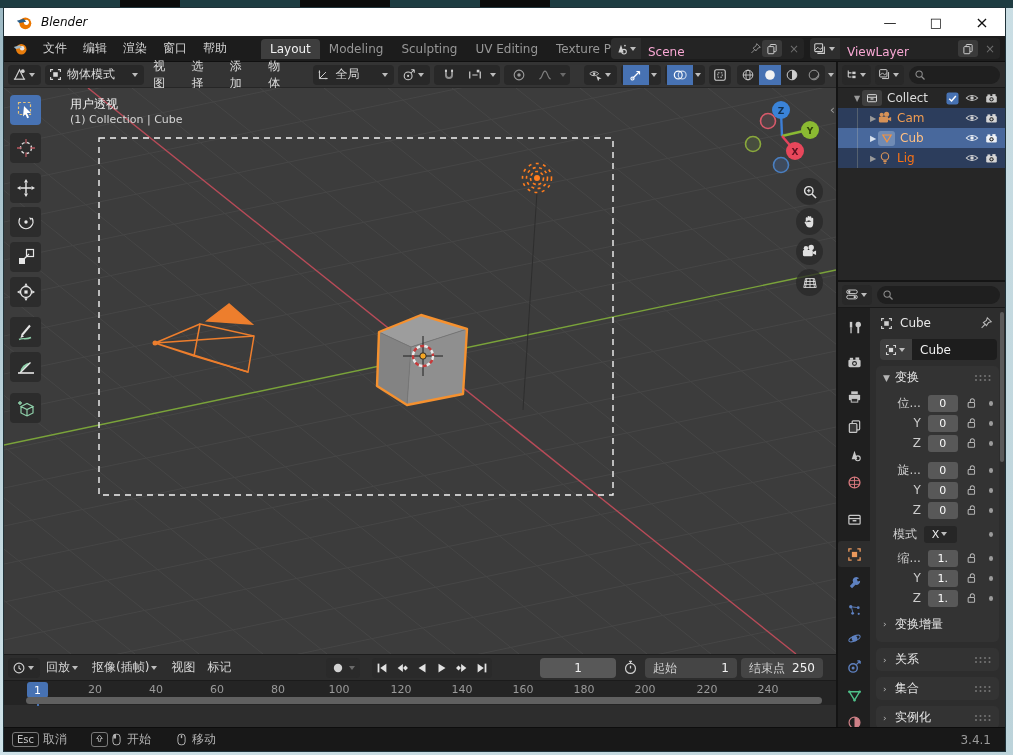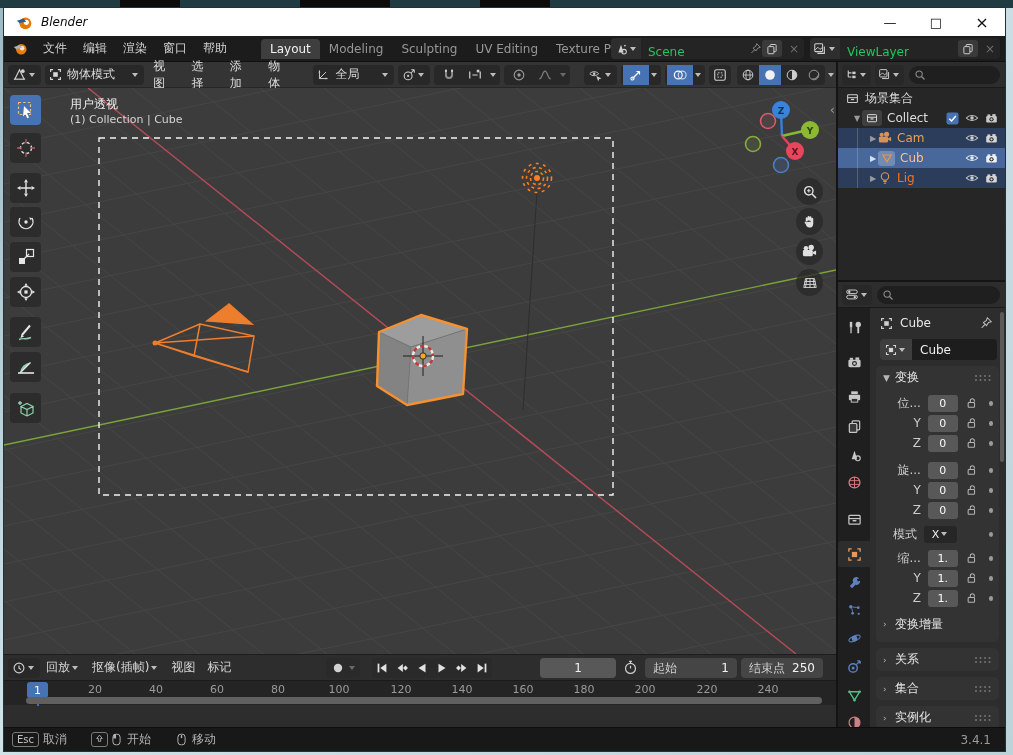--- a/index.html
+++ b/index.html
@@ -18,21 +18,21 @@
   .wbtn{width:46px;display:flex;align-items:center;justify-content:center;font-size:13px;color:#111;}
   
   .topbar{height:26px;background:#1c1c1c;display:flex;align-items:center;position:relative;border-bottom:1px solid #101010;box-sizing:border-box;}
   .tb-logo{width:15px;height:15px;margin:0 7px 0 9px;}
   .menu{padding:0 8px;color:#d2d2d2;}
   .ws-tabs{display:flex;margin-left:26px;}
   .ws{padding:3px 9px;color:#979797;border-radius:4px 4px 0 0;}
   .ws.active{background:#3e3e3e;color:#f0f0f0;}
   .seg{position:absolute;top:2px;height:21px;background:#242424;border-radius:4px;display:flex;align-items:center;overflow:hidden;}
   .seg .icbox{background:#2e2e2e;height:100%;display:flex;align-items:center;padding:0 3px;}
-  .seg .txt{padding:0 7px;color:#22c55e;margin-top:7px;}
+  .seg .txt{padding:0 7px;color:#f9a8d4;margin-top:7px;}
   .seg .mini{width:20px;height:17px;background:#3a3a3a;border-radius:3px;display:flex;align-items:center;justify-content:center;margin-right:2px;}
   .seg .x{color:#6e6e6e;padding:0 5px;font-size:12px;}
   .chev{width:0;height:0;border-left:3.5px solid transparent;border-right:3.5px solid transparent;border-top:4px solid #bdbdbd;display:inline-block;margin:0 2px;}
   .chev.dim{border-top-color:#6a6a6a;}
   
   .content{position:absolute;left:0;right:0;top:54px;bottom:24px;}
   .leftcol{position:absolute;left:0;top:0;bottom:0;width:832px;}
   .rightcol{position:absolute;left:834px;right:0;top:0;bottom:0;background:#262626;}
   .coldiv{position:absolute;left:832px;top:0;bottom:0;width:2px;background:#141414;}
   
@@ -705,26 +705,20 @@
             </svg>
           <span class="chev"></span>
         </div>
         <div class="search">
           <svg width="12" height="12" viewBox="0 0 16 16" style="color:#8d8d8d">
               <use href="#i-mag"></use>
             </svg>
         </div>
       </div>
       <div>
-        <div class="olrow" style="padding-left:8px">
-          <svg width="13" height="13" viewBox="0 0 16 16" style="color:#cfcfcf;margin-right:6px">
-              <use href="#i-box"></use>
-            </svg>
-          <span>场景集合</span>
-        </div>
         <div class="olrow" style="padding-left:14px">
           <span class="tri">▼</span>
           <span style="width:20px;height:16px;background:#3f3f3f;border-radius:3px;display:flex;align-items:center;justify-content:center;margin-right:5px">
             <svg width="12" height="12" viewBox="0 0 16 16" style="color:#dcdcdc">
                 <use href="#i-box"></use>
               </svg>
           </span>
           <span class="nm" style="width:44px">Collect</span>
           <span class="rowic">
             <svg width="13" height="13" viewBox="0 0 14 14">

